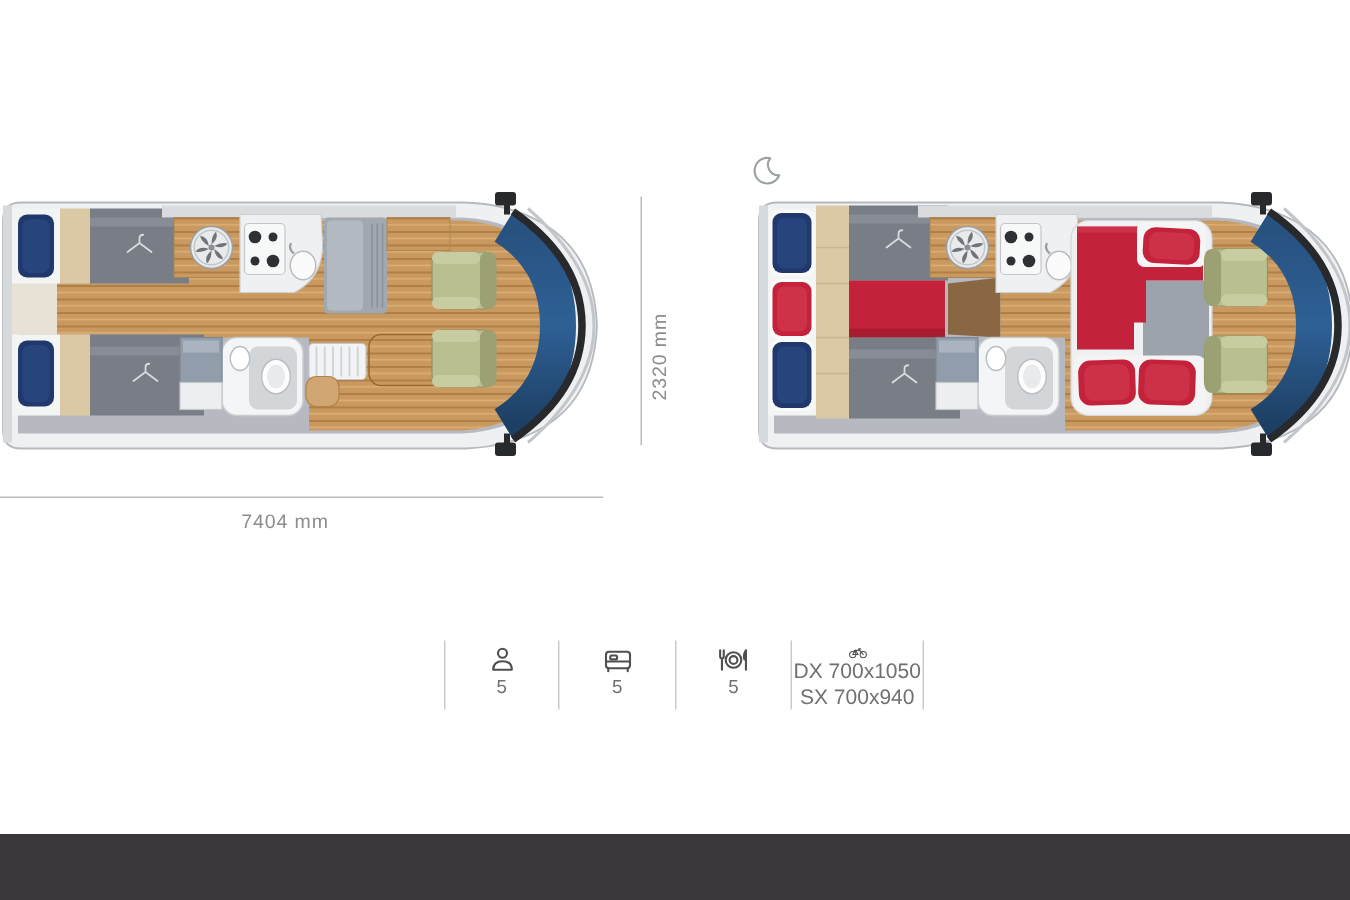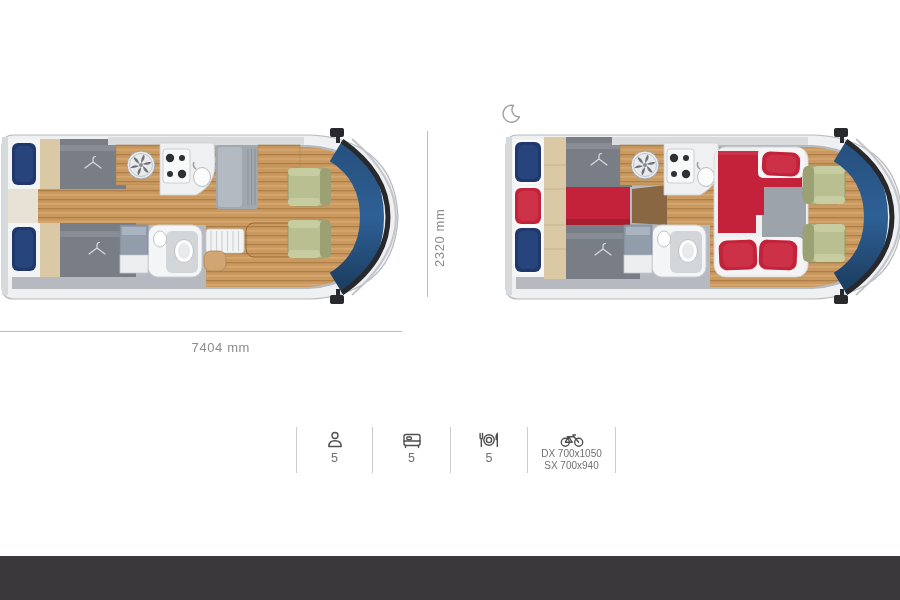--- a/index.html
+++ b/index.html
@@ -30,21 +30,21 @@
   .dim-line{background:var(--dim-line,#b9bcc0);}
   .dim-label{color:var(--text-dim,#8c8c8c);font-size:13px;letter-spacing:.6px;}
   .dim-label-v{writing-mode:vertical-rl;transform:rotate(180deg);}
 
   .spec-row{display:flex;align-items:stretch;border-left:1px solid var(--divider,#cbcbcb);}
   .spec-cell{display:flex;flex-direction:column;align-items:center;justify-content:flex-start;
              border-right:1px solid var(--divider,#cbcbcb);padding-top:3px;box-sizing:border-box;}
   .spec-icon{stroke:var(--icon-stroke,#4f4f4f);fill:none;stroke-width:1.4;
              stroke-linecap:round;stroke-linejoin:round;}
   .spec-val{color:var(--text-spec,#707070);font-size:12.5px;margin-top:1px;}
-  .spec-val-sm{color:var(--text-spec,#707070);font-size:10px;line-height:1.2;text-align:center;}
+  .spec-val-sm{color:var(--text-spec,#707070);font-size:14px;line-height:1.2;text-align:center;}
 
   .moon{stroke:#9aa0a6;fill:none;stroke-width:1.4;stroke-linejoin:round;}
   .footer-bar{background:var(--footer,#3a383b);}
 </style>
 </head>
 <body>
 
 <div class="stage">
 
   <svg class="abs" style="left:0;top:127px" width="402" height="178" viewBox="0 0 402 178">
@@ -325,21 +325,21 @@
 
     <g fill="#27292c">
       <rect x="330" y="1" width="14" height="9" rx="2"></rect>
       <rect x="336" y="8" width="4" height="8"></rect>
       <rect x="330" y="168" width="14" height="9" rx="2"></rect>
       <rect x="336" y="162" width="4" height="8"></rect>
     </g>
   </svg>
 
   <div class="abs dim-line" style="left:0;top:331px;width:402px;height:1px"></div>
-  <div class="abs dim-label" style="left:130px;top:340px;width:120px;text-align:right">7404 mm</div>
+  <div class="abs dim-label" style="left:130px;top:340px;width:120px;text-align:center">7404 mm</div>
 
   <div class="abs dim-line" style="left:427px;top:131px;width:1px;height:166px"></div>
   <div class="abs dim-label dim-label-v" style="left:431px;top:163px;height:104px;line-height:18px">2320 mm</div>
 
   <div class="abs spec-row" style="left:296px;top:427px;height:46px">
 
     <div class="spec-cell" style="width:76px">
       <svg class="spec-icon" width="24" height="20" viewBox="0 0 24 20">
         <circle cx="12" cy="5.5" r="3"></circle>
         <path d="M5.8,16.5 Q5.8,10.8 12,10.8 Q18.2,10.8 18.2,16.5 Z"></path>

